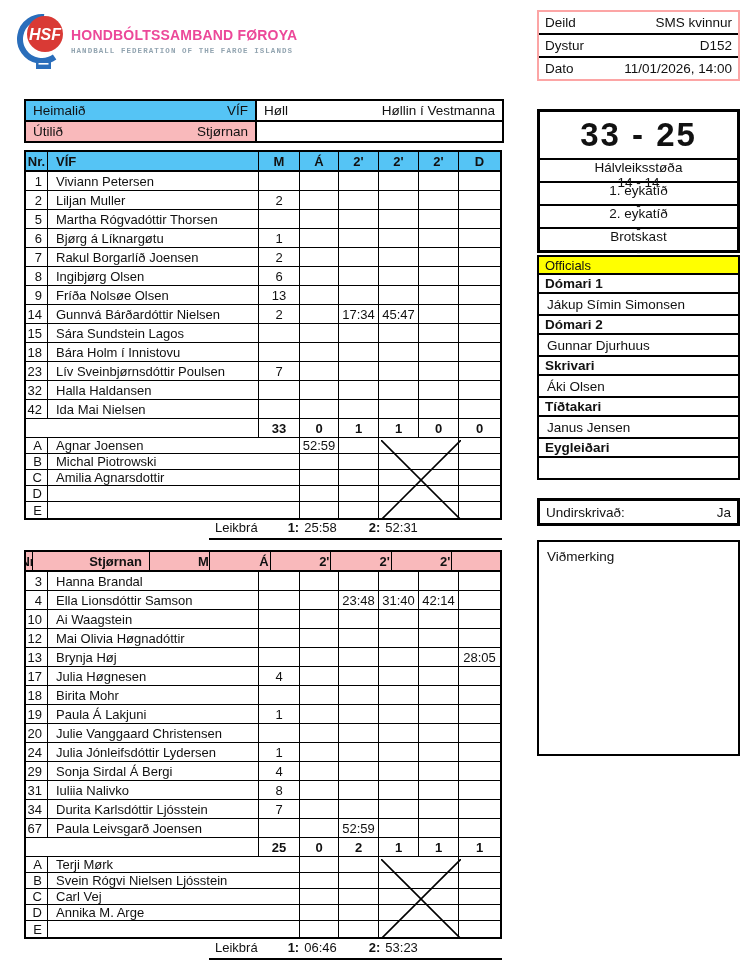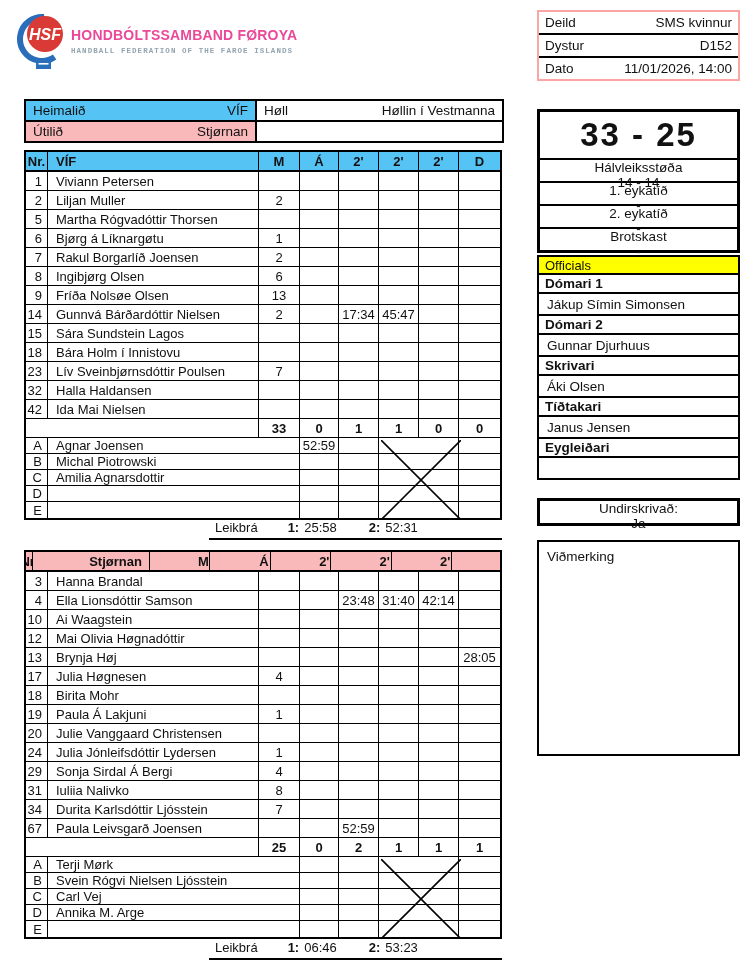--- a/index.html
+++ b/index.html
@@ -68,21 +68,21 @@
   .off-title{height:16px;background:#ffff00;border-bottom:2px solid #000;display:flex;
              align-items:center;padding:0 6px;font-size:13px;}
   .off-role{height:17px;font-weight:bold;border-bottom:2px solid #000;display:flex;
             align-items:center;padding:0 6px;font-size:13.5px;}
   .off-name{height:20px;border-bottom:2px solid #000;display:flex;align-items:center;
             padding:0 6px 0 8px;font-size:13.5px;}
   .off-box [data-repeat] .off-name:last-child{border-bottom:none;}
 
   
   .sig-box{left:537px;top:498px;width:203px;height:28px;border:3px solid #000;box-sizing:border-box;
-           display:flex;justify-content:space-between;align-items:center;padding:0 6px;font-size:13.5px;flex-direction:column;}
+           display:flex;justify-content:space-between;align-items:center;padding:0 6px;font-size:13.5px;}
   .remarks-box{left:537px;top:540px;width:203px;height:216px;border:2px solid #000;box-sizing:border-box;
                padding:7px 8px;font-size:13.5px;}
 </style>
 </head>
 <body>
 
 <div class="page">
 
   <div class="abs" style="left:16px;top:11px;">
     <svg width="52" height="60" viewBox="0 0 52 60">

